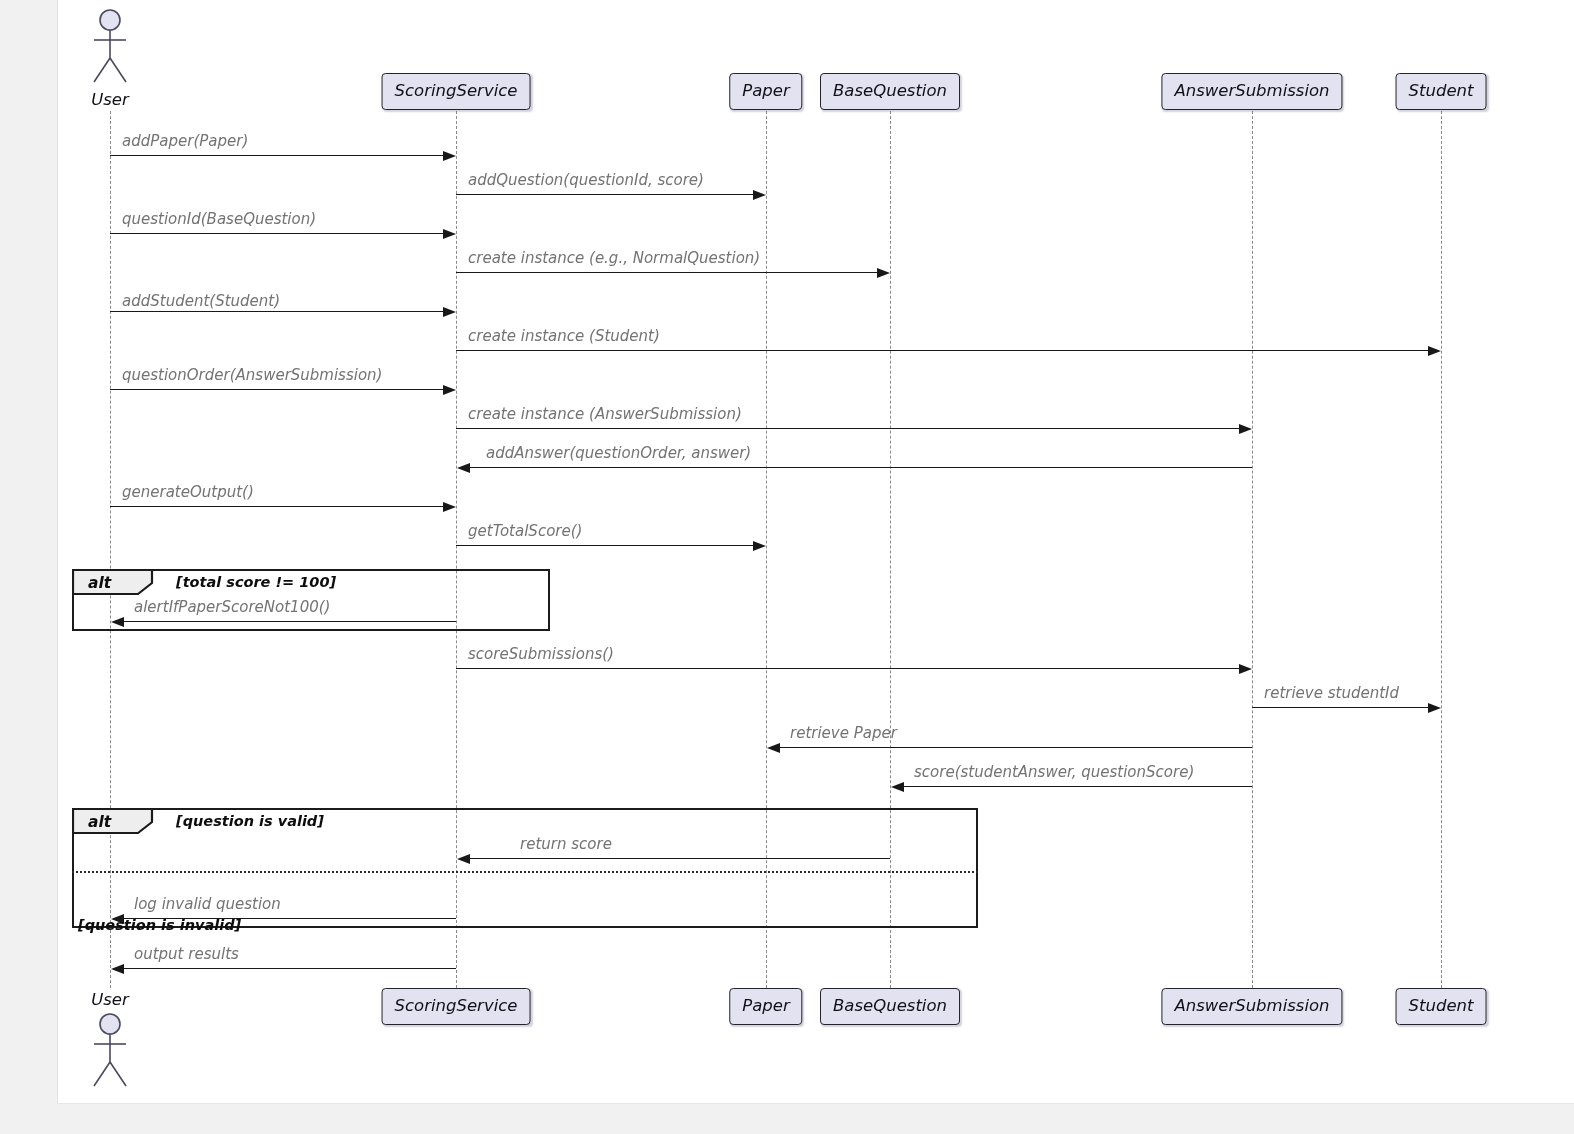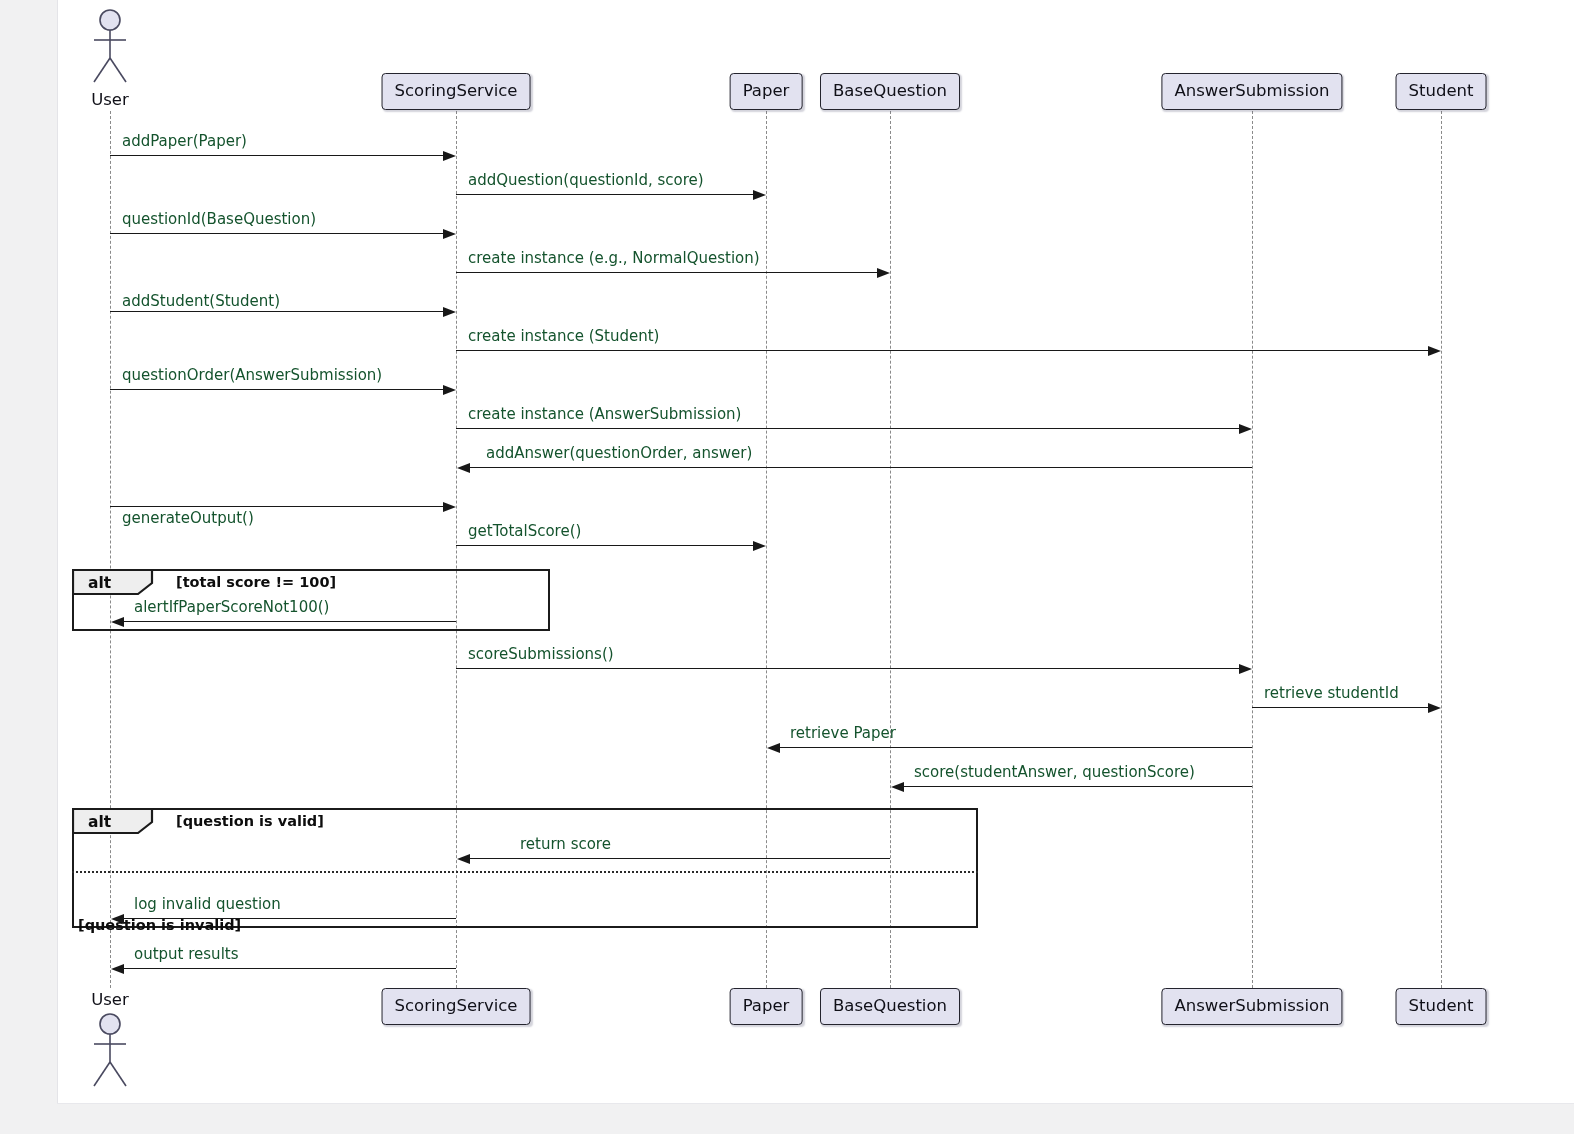--- a/index.html
+++ b/index.html
@@ -2,34 +2,34 @@
 <html><head>
 <meta charset="utf-8">
 <style>
   html,body{margin:0;padding:0;}
   body{
     width:1574px;height:1134px;position:relative;overflow:hidden;
     background:#ffffff;
     font-family:"DejaVu Sans","Liberation Sans",sans-serif;
     color:#181818;
   }
-  #canvas{position:absolute;inset:0;}
+  #canvas{position:absolute;inset:0;font-style:italic;}
   .gutter{position:absolute;left:0;top:0;width:57px;height:1134px;background:#f1f1f2;border-right:1px solid #e4e4e8;}
   .bottomstrip{position:absolute;left:57px;top:1103px;right:0;height:31px;background:#f1f1f2;border-top:1px solid #e8e8ec;}
   .participant-box{
     position:absolute;transform:translateX(-50%);
     background:#E2E2F0;border:1.6px solid #24242e;border-radius:4px;
     box-shadow:1.5px 1.5px 1.5px rgba(80,80,110,.25);
     font-size:16.5px;color:#101018;
     padding:7px 12px 8px 12px;white-space:nowrap;line-height:1.2;
     box-sizing:border-box;text-align:center;
   }
   .lifeline{position:absolute;width:0;border-left:1.4px dashed #8a8a8a;}
   .msg-line{position:absolute;height:0;border-top:1.6px solid #181818;}
-  .msg-label{position:absolute;font-size:15px;color:#14532d;white-space:nowrap;line-height:20px;height:20px;text-align:right;}
+  .msg-label{position:absolute;font-size:15px;color:#737373;white-space:nowrap;line-height:20px;height:20px;text-align:right;}
   .arrow-head{position:absolute;width:0;height:0;border-top:5px solid transparent;border-bottom:5px solid transparent;}
   .alt-frame{position:absolute;border:2.2px solid #1b1b1b;box-sizing:border-box;background:transparent;}
   .alt-tab{position:absolute;}
   .alt-guard{position:absolute;font-size:14.5px;font-weight:bold;color:#0d0d0d;white-space:nowrap;line-height:20px;}
   .alt-divider{position:absolute;height:0;border-top:2px dotted #2a2a2a;}
   .actor-label{position:absolute;transform:translateX(-50%);font-size:16.5px;color:#101018;white-space:nowrap;}
   .actor-svg{position:absolute;transform:translateX(-50%);}
 </style>
 </head>
 <body>
@@ -92,21 +92,21 @@
       <div class="arrow-head" style="top: 384.8px; left: 443px; border-left: 13px solid rgb(24, 24, 24);"></div>
       <div class="msg-label" style="left: 122px; top: 365px;">questionOrder(AnswerSubmission)</div>
       <div class="msg-line" style="left: 456px; top: 428px; width: 783px;"></div>
       <div class="arrow-head" style="top: 423.8px; left: 1239px; border-left: 13px solid rgb(24, 24, 24);"></div>
       <div class="msg-label" style="left: 468px; top: 404px;">create instance (AnswerSubmission)</div>
       <div class="msg-line" style="left: 469px; top: 467px; width: 783px;"></div>
       <div class="arrow-head" style="top: 462.8px; left: 457px; border-right: 13px solid rgb(24, 24, 24);"></div>
       <div class="msg-label" style="left: 480px; top: 443px; margin-left: 6px;">addAnswer(questionOrder, answer)</div>
       <div class="msg-line" style="left: 110px; top: 506px; width: 333px;"></div>
       <div class="arrow-head" style="top: 501.8px; left: 443px; border-left: 13px solid rgb(24, 24, 24);"></div>
-      <div class="msg-label" style="left: 122px; top: 508px;">generateOutput()</div>
+      <div class="msg-label" style="left: 122px; top: 482px;">generateOutput()</div>
       <div class="msg-line" style="left: 456px; top: 545px; width: 297px;"></div>
       <div class="arrow-head" style="top: 540.8px; left: 753px; border-left: 13px solid rgb(24, 24, 24);"></div>
       <div class="msg-label" style="left: 468px; top: 521px;">getTotalScore()</div>
       <div class="msg-line" style="left: 123px; top: 621px; width: 333px;"></div>
       <div class="arrow-head" style="top: 616.8px; left: 111px; border-right: 13px solid rgb(24, 24, 24);"></div>
       <div class="msg-label" style="left: 134px; top: 597px;">alertIfPaperScoreNot100()</div>
       <div class="msg-line" style="left: 456px; top: 668px; width: 783px;"></div>
       <div class="arrow-head" style="top: 663.8px; left: 1239px; border-left: 13px solid rgb(24, 24, 24);"></div>
       <div class="msg-label" style="left: 468px; top: 644px;">scoreSubmissions()</div>
       <div class="msg-line" style="left: 1252px; top: 707px; width: 176px;"></div>

